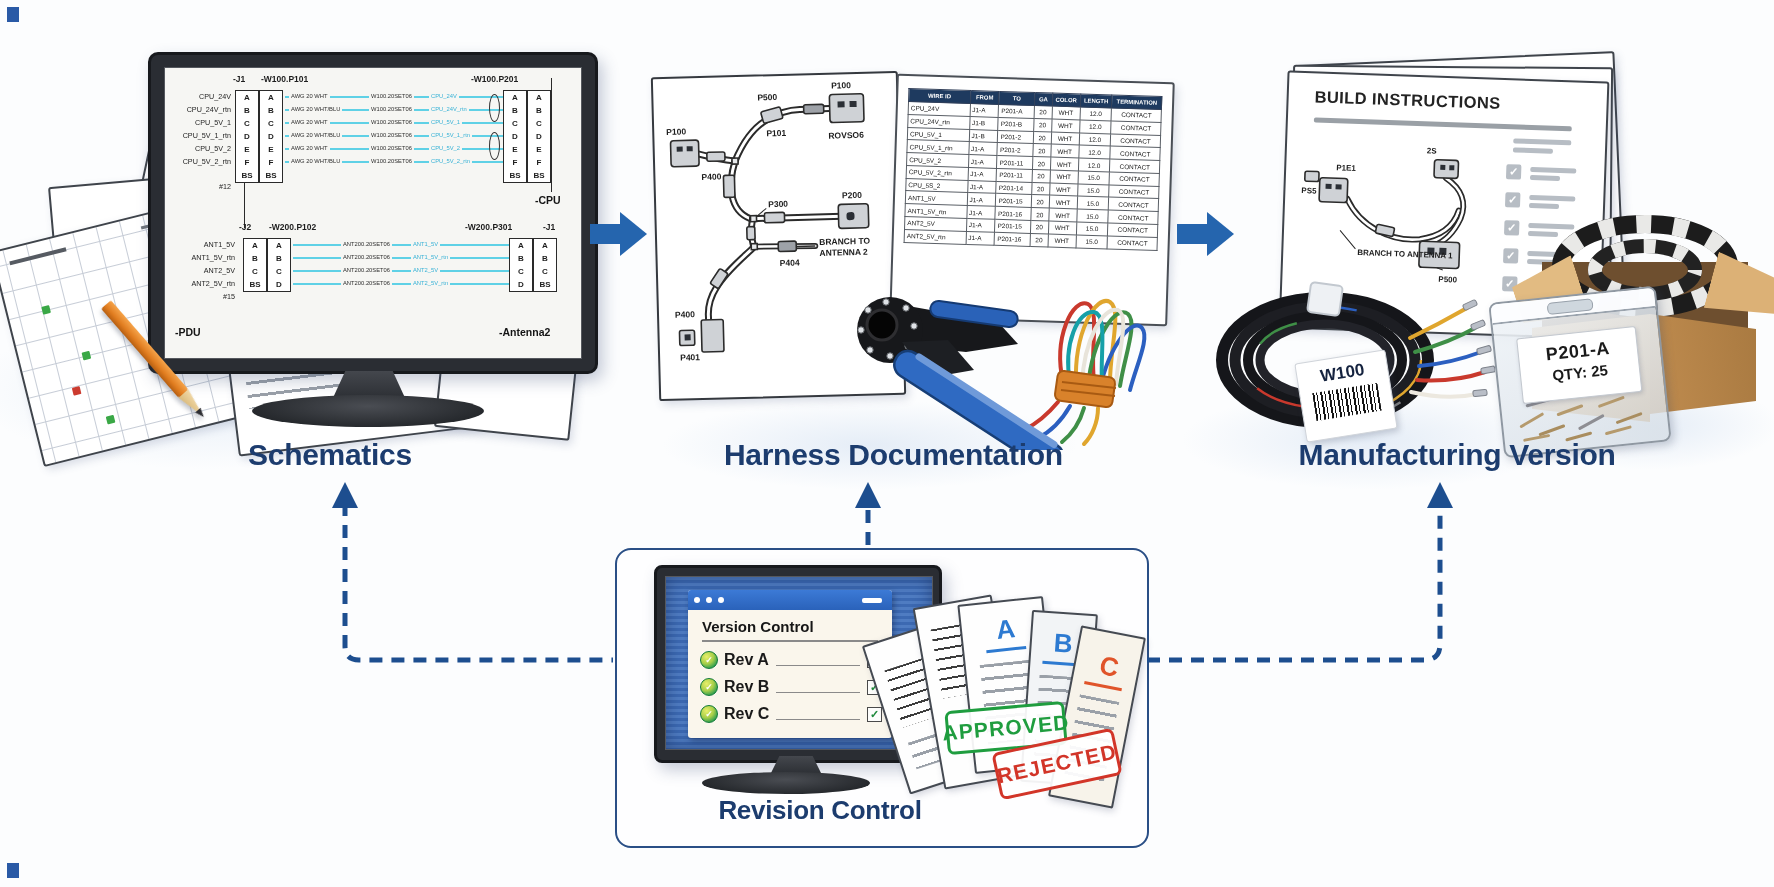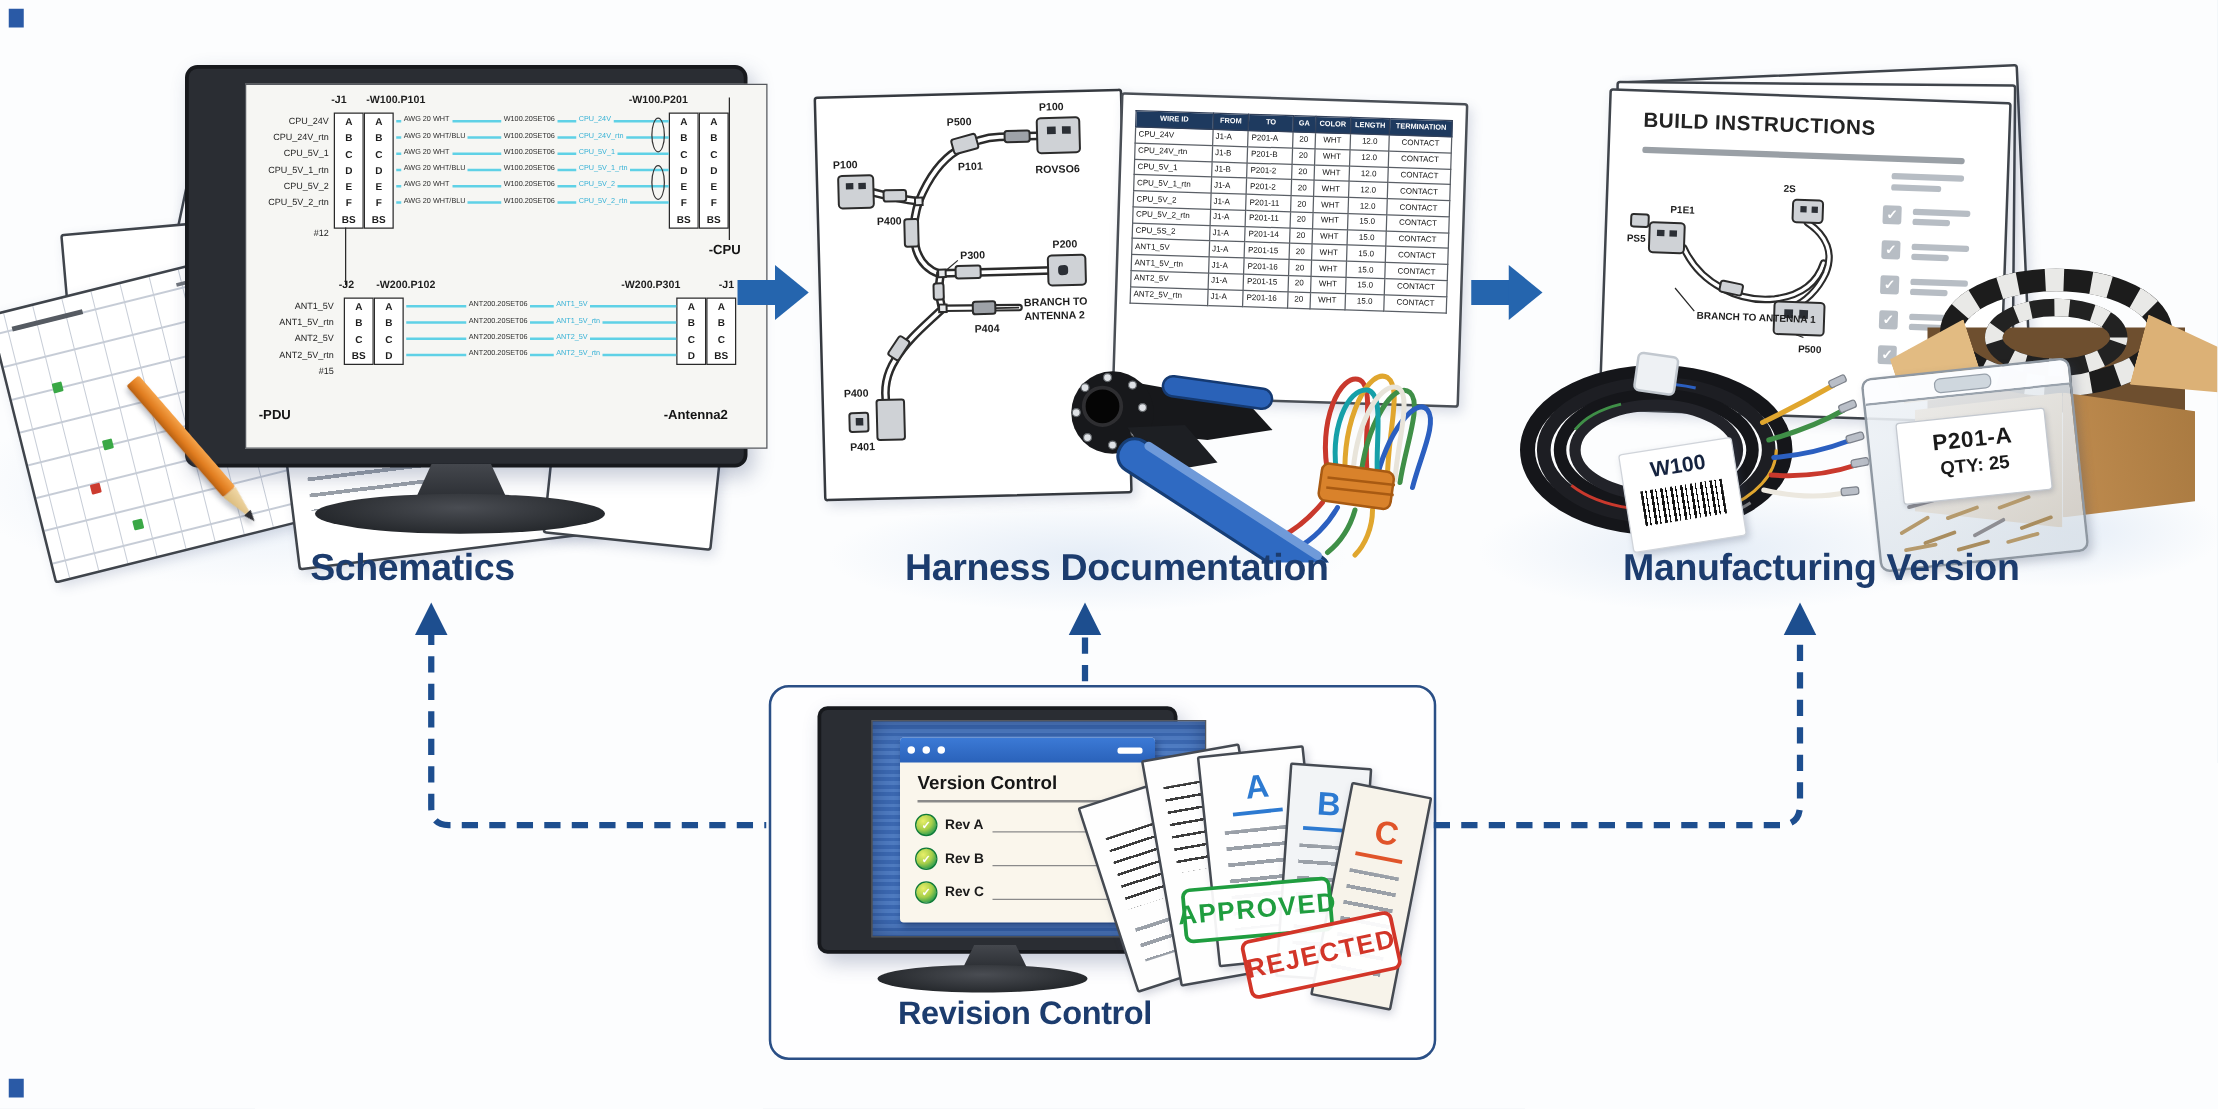--- a/index.html
+++ b/index.html
@@ -10,21 +10,21 @@
   .cornermark{position:absolute;background:#2a5aa6;}
   .heading{position:absolute;font-weight:bold;color:#1c3c6e;text-align:center;font-size:30px;letter-spacing:-.3px;white-space:nowrap;}
   .sheet{position:absolute;background:#fff;border:2px solid #3f444b;border-radius:3px;box-shadow:3px 4px 9px rgba(60,80,120,.18);}
   .gridbg{background-image:linear-gradient(#c6ccd6 1.2px,transparent 1.2px),linear-gradient(90deg,#c6ccd6 1.2px,transparent 1.2px);background-size:24px 27px;background-position:10px 14px;}
   .mark{position:absolute;width:8px;height:8px;border-radius:1px;}
   .pencil{position:absolute;display:flex;align-items:center;transform-origin:0 50%;filter:drop-shadow(2px 3px 2px rgba(80,90,110,.35));}
   .pbody{width:118px;height:13px;background:linear-gradient(180deg,#f5a34a,#e07c1f 60%,#b65f12);border-radius:2px;}
   .pwood{width:22px;height:13px;background:linear-gradient(180deg,#f2d9a8,#d9b979);clip-path:polygon(0 0,100% 36%,100% 64%,0 100%);}
   .plead{width:9px;height:7px;background:#2f2f33;clip-path:polygon(0 0,100% 50%,0 100%);}
   .monitor{position:absolute;background:#2a2d33;border:3px solid #17191d;border-radius:10px;box-shadow:5px 7px 16px rgba(50,70,110,.28);}
-  .screen{position:absolute;background:#f6f6f3;border:1px solid #55585e;margin-left:32px;}
+  .screen{position:absolute;background:#f6f6f3;border:1px solid #55585e;}
   .neck{position:absolute;background:linear-gradient(180deg,#44474d,#2b2e33);clip-path:polygon(18% 0,82% 0,100% 100%,0 100%);}
   .base{position:absolute;background:radial-gradient(ellipse at 50% 35%,#4a4d53,#26292d 72%);border-radius:50%;}
   
   .pincol{position:absolute;border:1.3px solid #2a2a2a;display:flex;flex-direction:column;background:#fff;}
   .pincol span{flex:1;display:flex;align-items:center;justify-content:center;font-weight:bold;font-size:8px;color:#1d1d1d;}
   .sig{position:absolute;text-align:right;font-size:7.2px;color:#1d1d1d;white-space:nowrap;}
   .wline{position:absolute;height:1.6px;background:#5fd1e6;}
   .wlab{position:absolute;font-size:5.8px;color:#2e2e2e;background:#f6f6f3;padding:0 2px;white-space:nowrap;line-height:7px;}
   .wlab.cy{color:#38b2d6;}
   .shead{position:absolute;font-size:8.5px;font-weight:bold;color:#1d1d1d;white-space:nowrap;}
@@ -42,21 +42,21 @@
   .doclines.lt{background:repeating-linear-gradient(180deg,#9aa0a8 0 3px,transparent 3px 13px);}
   .letter{position:absolute;font-weight:bold;font-size:26px;line-height:26px;}
   .letterline{position:absolute;height:3px;}
   .stamp{position:absolute;display:flex;align-items:center;justify-content:center;font-weight:bold;border-radius:7px;background:rgba(255,255,255,.93);letter-spacing:1.2px;font-size:21px;}
   .revbox{position:absolute;border:2.5px solid #2a4f86;border-radius:16px;background:rgba(255,255,255,.6);}
   .titlebar{position:absolute;background:linear-gradient(180deg,#3c7ad6,#2a62ba);display:flex;align-items:center;}
   .dot{width:6px;height:6px;border-radius:50%;background:#fff;margin-left:6px;}
   .tbdash{width:20px;height:5px;background:#fff;border-radius:2px;margin-left:auto;margin-right:10px;}
   .vc-row{position:absolute;left:12px;right:10px;height:24px;display:flex;align-items:center;}
   .badge{width:16px;height:16px;border-radius:50%;border:1.5px solid #0f7a38;background:radial-gradient(circle at 35% 30%,#e8ef6a,#a9cf4a 45%,#2f9e4f 78%);color:#fff;font-size:9px;font-weight:bold;display:flex;align-items:center;justify-content:center;flex:0 0 auto;}
-  .vc-label{font-size:11px;font-weight:bold;color:#1a1a1a;margin-left:6px;white-space:nowrap;}
+  .vc-label{font-size:16px;font-weight:bold;color:#1a1a1a;margin-left:6px;white-space:nowrap;}
   .vc-line{flex:1;border-bottom:1.5px solid #8a8a8a;margin:0 7px;align-self:flex-end;margin-bottom:6px;}
   .cb{width:13px;height:13px;background:#fdfdfb;border:1.6px solid #4a4a4a;color:#1f8a3c;font-size:11px;font-weight:bold;display:flex;align-items:center;justify-content:center;flex:0 0 auto;}
   .bar{position:absolute;background:#b7bdc4;height:5px;border-radius:2px;}
   .gcb{position:absolute;width:15px;height:15px;background:#b7bdc4;border-radius:2px;color:#fff;font-size:11px;font-weight:bold;display:flex;align-items:center;justify-content:center;}
   .barcode{background:repeating-linear-gradient(90deg,#151515 0 2px,#fff 2px 4px,#151515 4px 5px,#fff 5px 8px);}
   svg text{font-family:"Liberation Sans",sans-serif;}
 </style>
 </head>
 <body>
 

